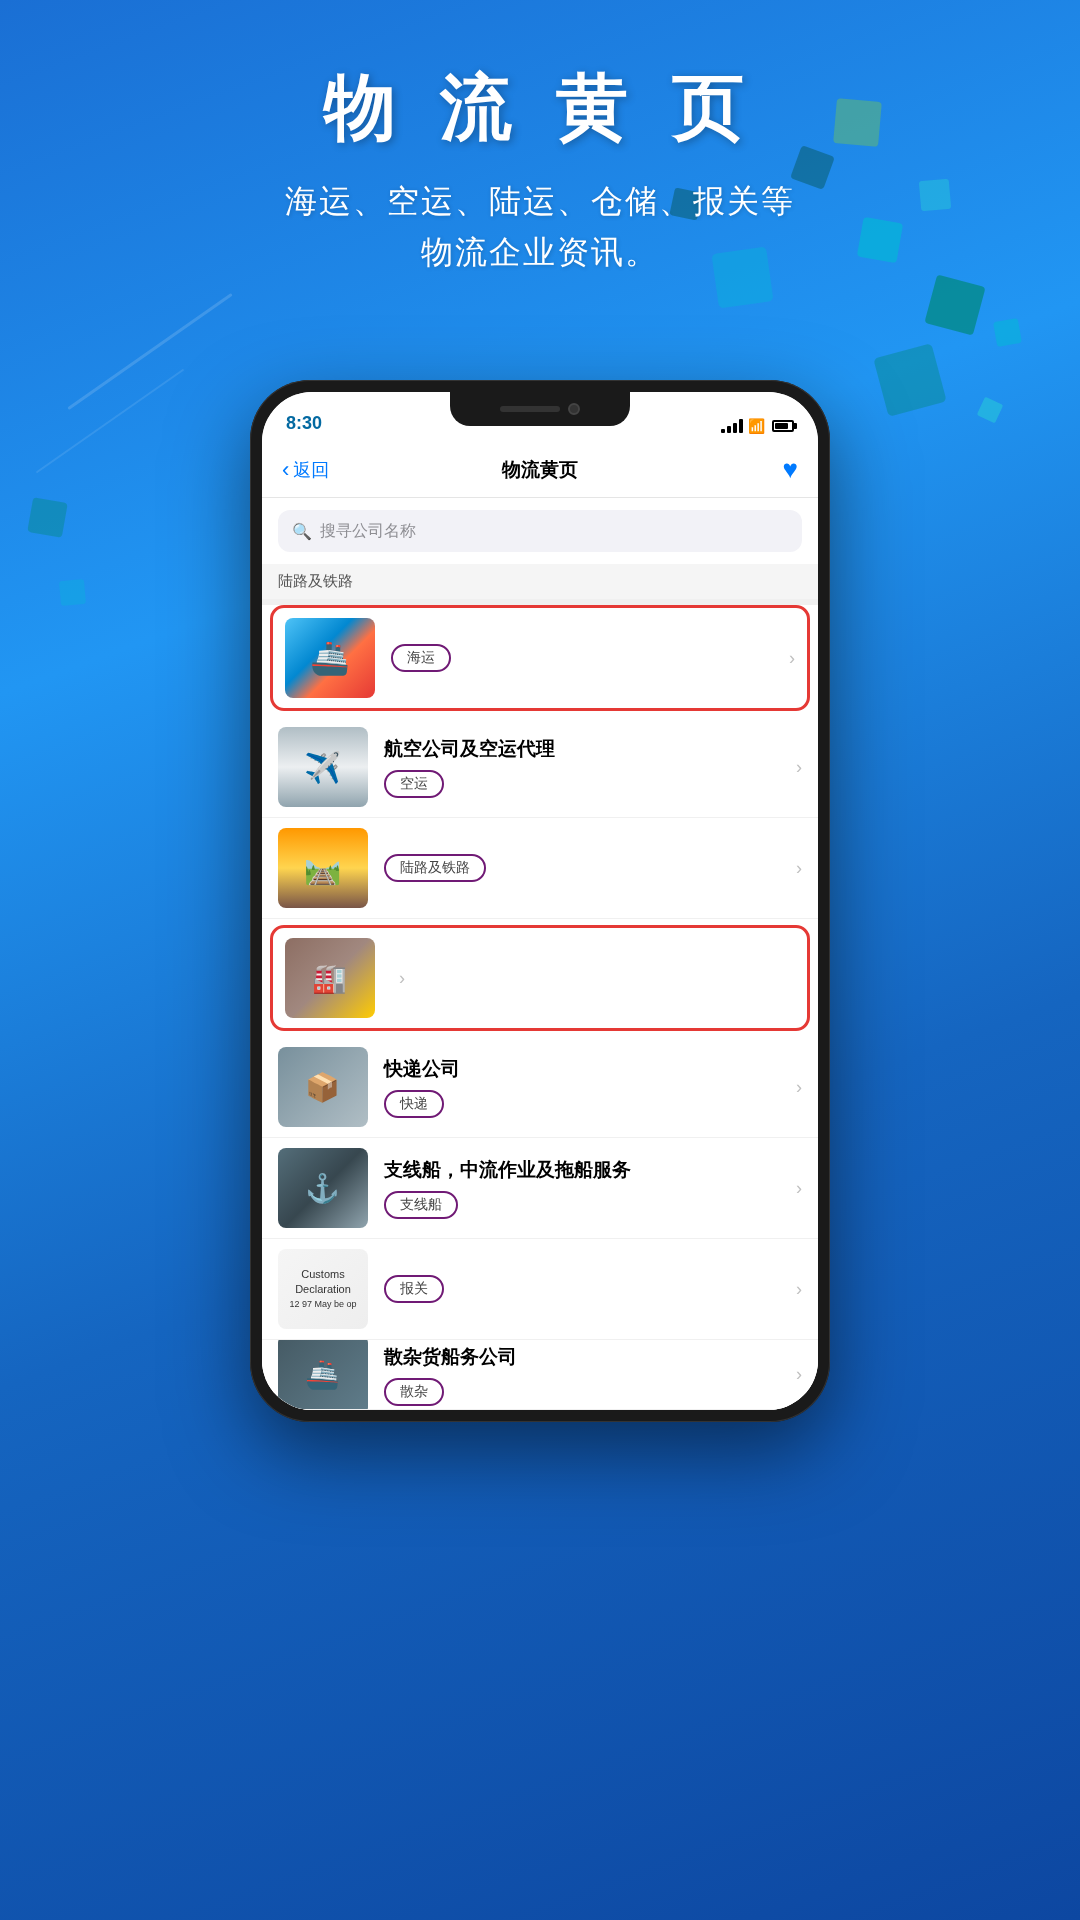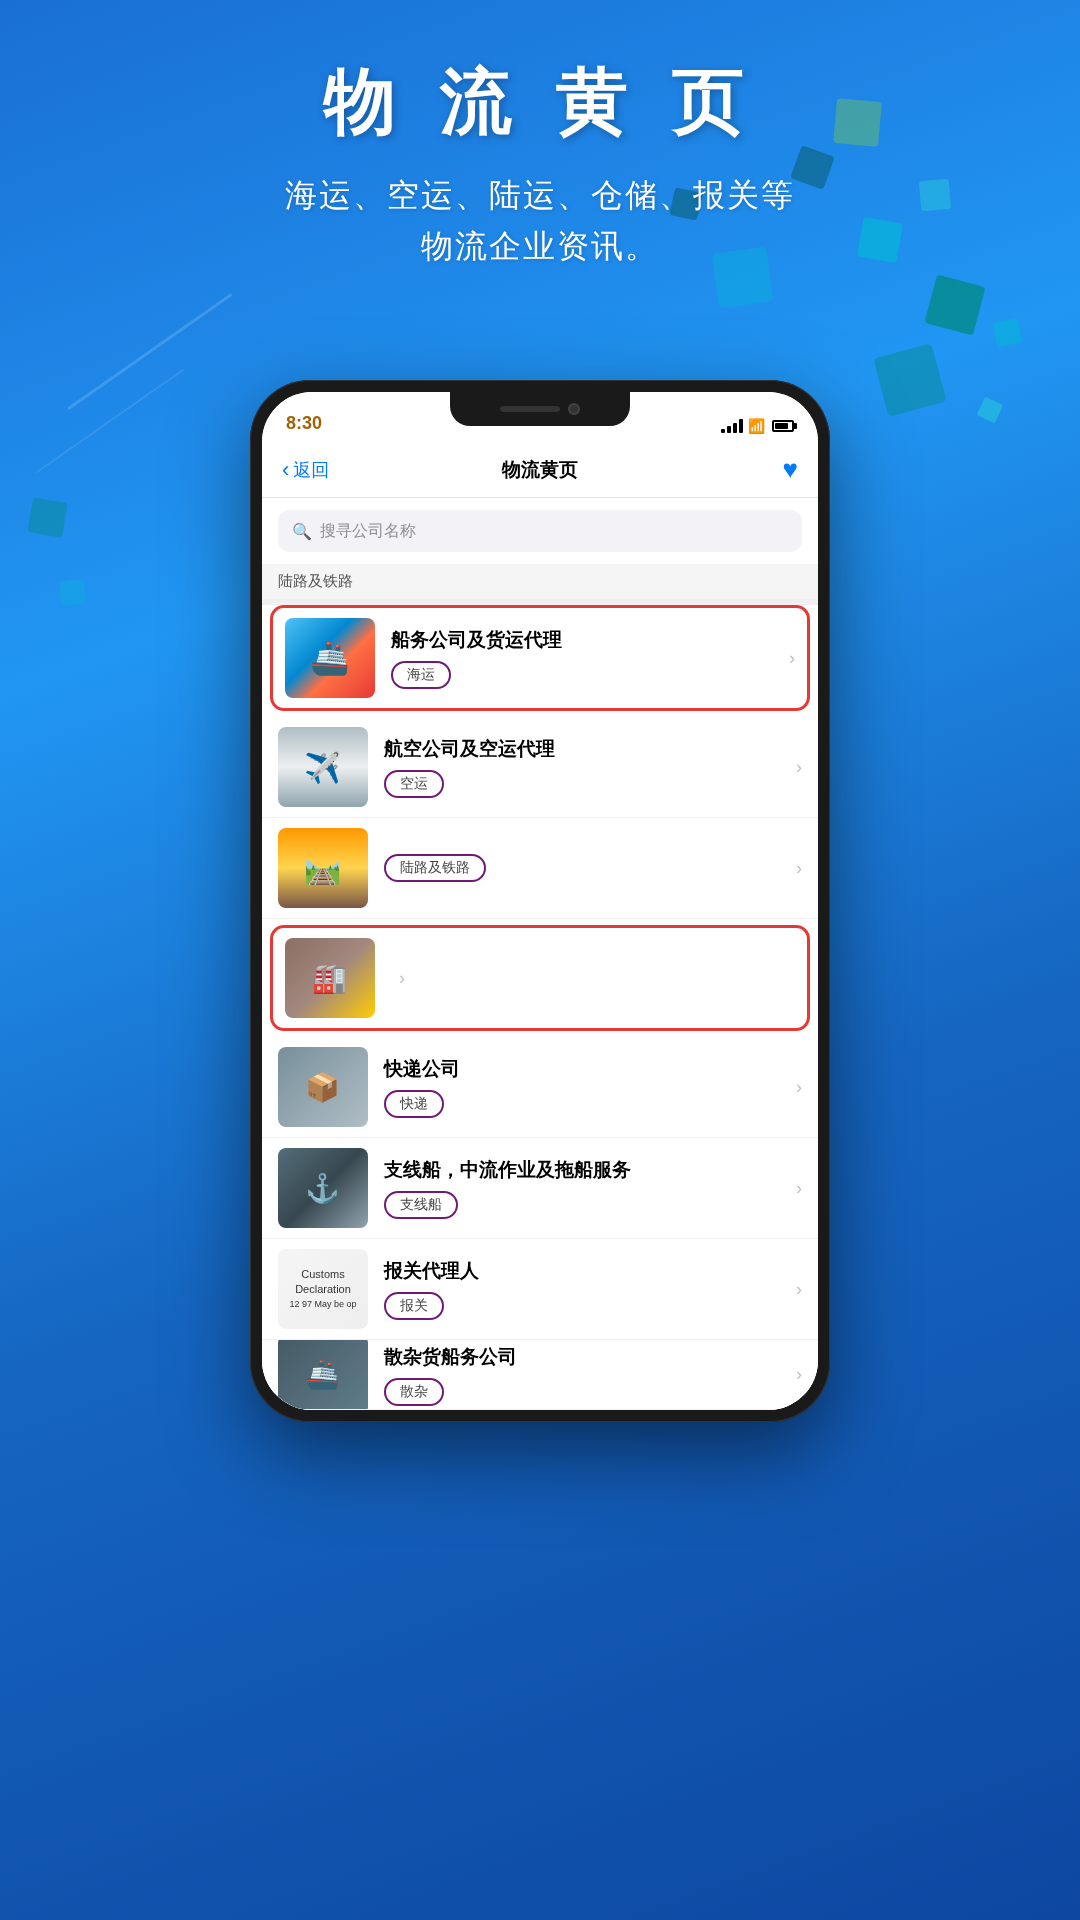--- a/index.html
+++ b/index.html
@@ -21,21 +21,21 @@
       pointer-events: none;
     }
     .pixel {
       position: absolute;
       opacity: 0.5;
     }
 
     
     .header-area {
       position: absolute;
-      top: 54px;
+      top: 60px;
       left: 0; right: 0;
       text-align: center;
       z-index: 2;
     }
     .main-title {
       font-size: 72px;
       font-weight: 900;
       color: white;
       letter-spacing: 12px;
       text-shadow: 2px 2px 8px rgba(0,0,0,0.3);
@@ -107,21 +107,21 @@
       height: 50px;
       background: white;
       display: flex;
       align-items: flex-end;
       padding: 0 24px 8px;
       justify-content: space-between;
     }
     .status-time {
       font-size: 18px;
       font-weight: 600;
-      color: #a16207;
+      color: #0369a1;
     }
     .status-icons {
       display: flex;
       align-items: center;
       gap: 6px;
     }
     .signal-bars {
       display: flex;
       align-items: flex-end;
       gap: 2px;
@@ -420,21 +420,20 @@
 
       <div class="category-label">陆路及铁路</div>
 
       <div class="list-container">
 
         <div class="list-item highlighted">
           <div class="list-item-image">
             <div class="img-ship">🚢</div>
           </div>
           <div class="list-item-content">
-            <div class="list-item-title">船务公司及货运代理</div>
             <span class="list-item-tag">海运</span>
           </div>
           <span class="list-item-arrow">›</span>
         </div>
 
         <div class="list-item">
           <div class="list-item-image">
             <div class="img-plane">✈️</div>
           </div>
           <div class="list-item-content">
@@ -485,21 +484,20 @@
 
         <div class="list-item">
           <div class="list-item-image">
             <div class="img-customs">
               <div style="font-size:11px;text-align:center;line-height:1.3;color:#333;font-weight:400">
                 <span>Customs<br>Declaration<br><span style="font-size:9px">12 97 May be op</span></span>
               </div>
             </div>
           </div>
           <div class="list-item-content">
-            <div class="list-item-title">报关代理人</div>
             <span class="list-item-tag">报关</span>
           </div>
           <span class="list-item-arrow">›</span>
         </div>
 
         <div class="list-item" style="overflow:hidden;height:70px;">
           <div class="list-item-image">
             <div class="img-bulk">🚢</div>
           </div>
           <div class="list-item-content">

